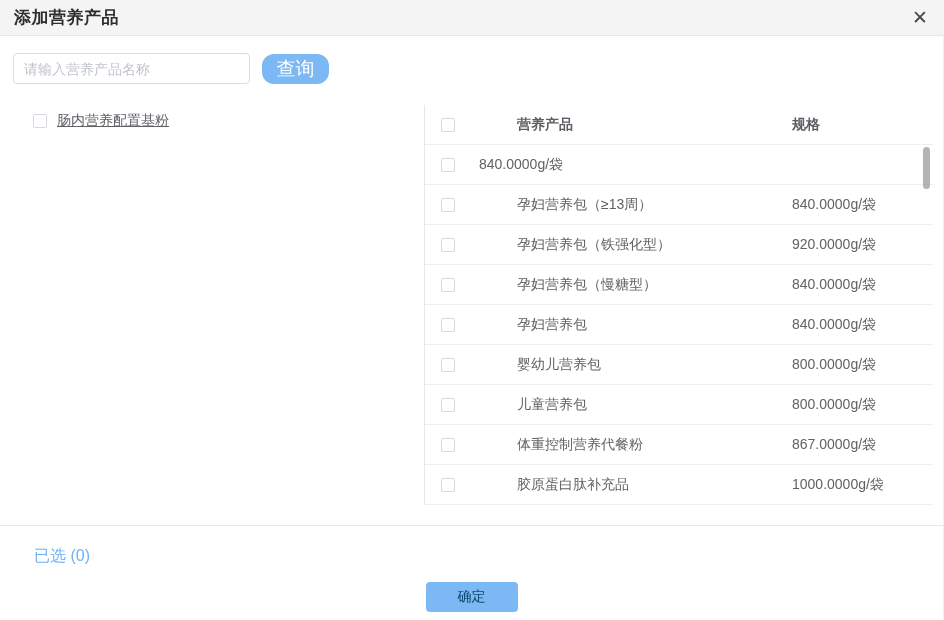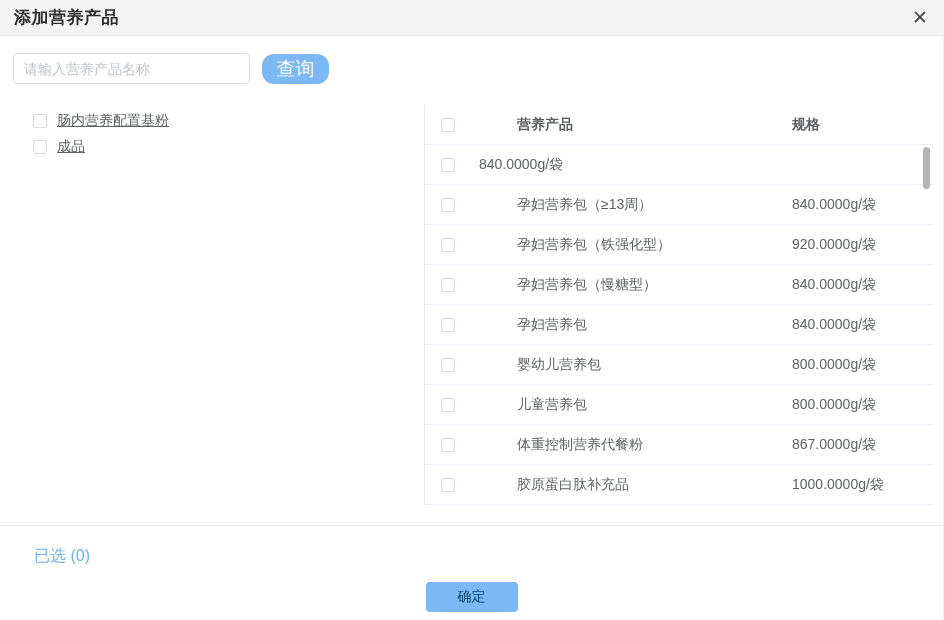--- a/index.html
+++ b/index.html
@@ -89,24 +89,20 @@
   </div>
 
   <input class="search-input" type="text" placeholder="请输入营养产品名称" style="">
   <button class="btn-query">查询</button>
 
   <div class="tree">
     <div class="tree-item">
       <span class="checkbox"></span>
       <span class="tree-label">肠内营养配置基粉</span>
     </div>
-    <div class="tree-item">
-      <span class="checkbox"></span>
-      <span class="tree-label">成品</span>
-    </div>
   </div>
 
   <div class="table">
     <div class="trow thead">
       <span class="checkbox"></span>
       <span class="cell-product">营养产品</span>
       <span class="cell-spec">规格</span>
     </div>
 
     <div class="trow">

